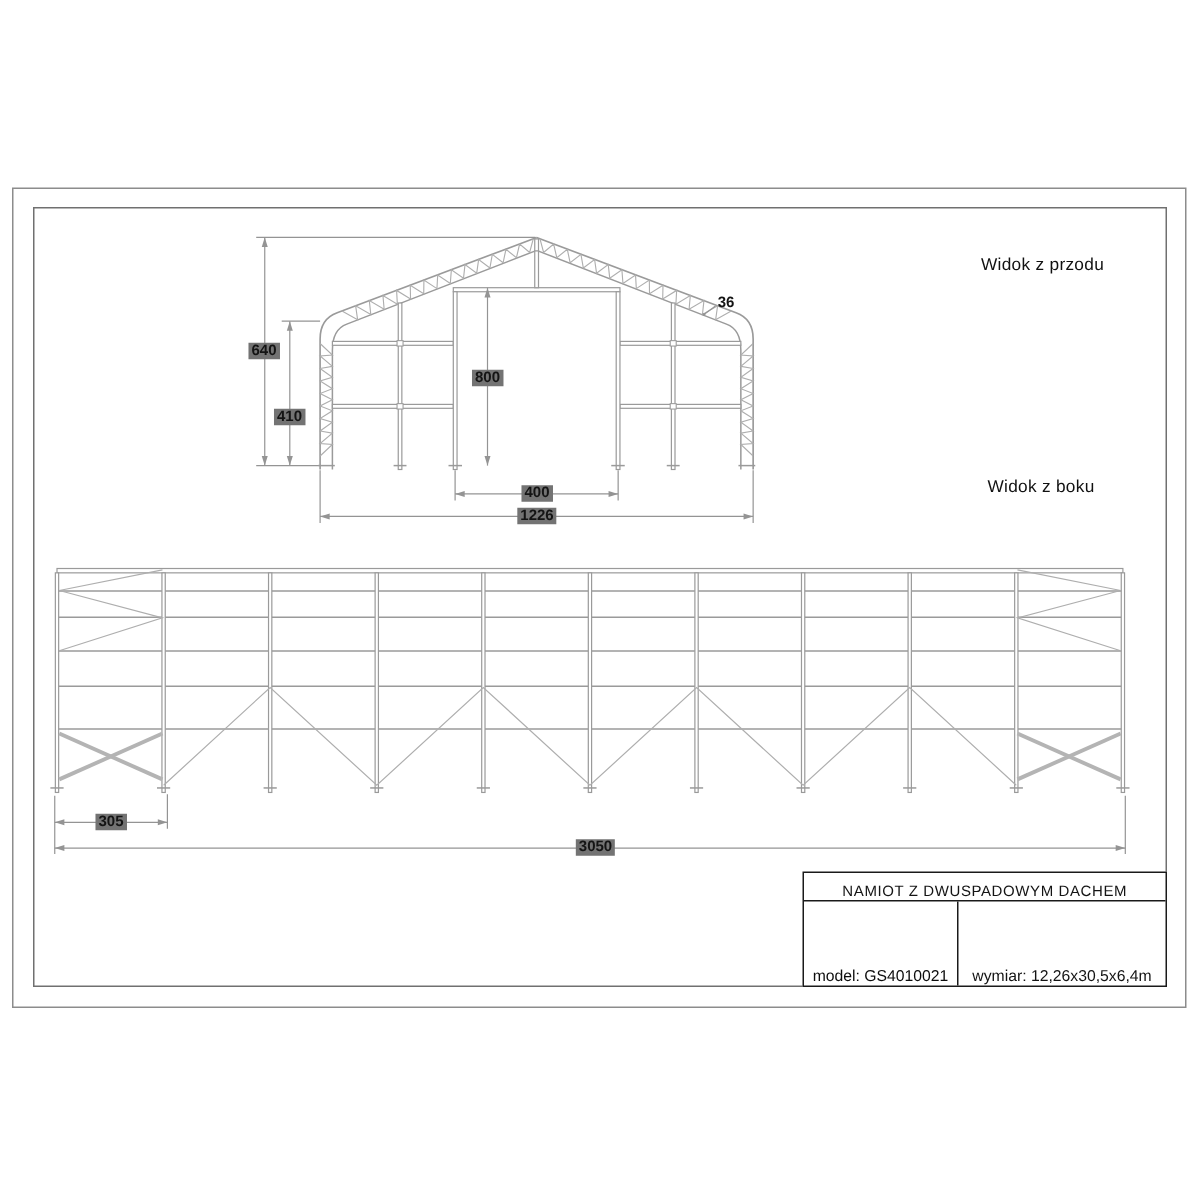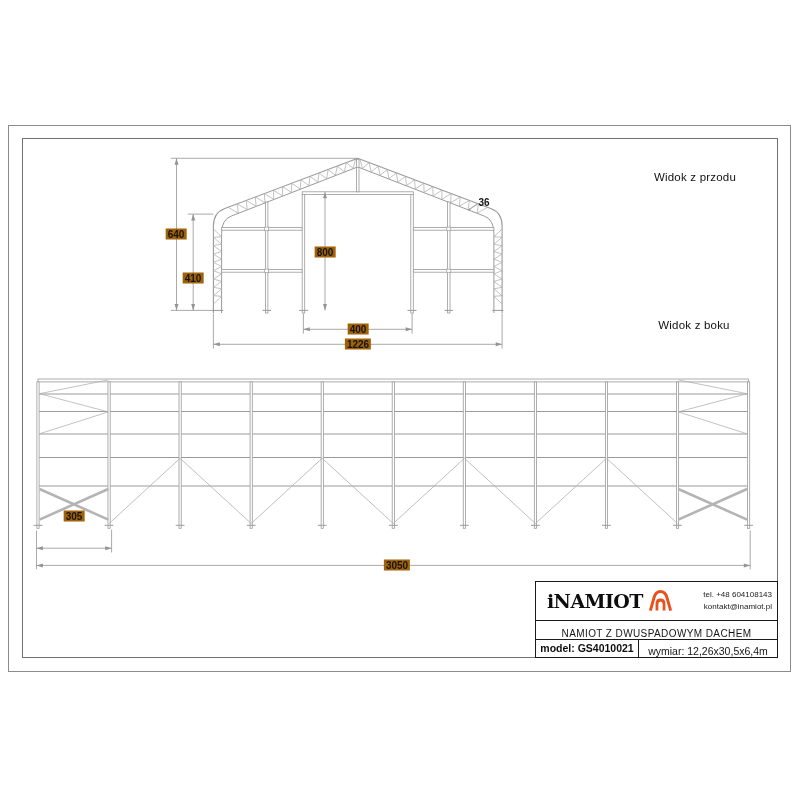--- a/index.html
+++ b/index.html
@@ -3,43 +3,43 @@
 <meta charset="utf-8">
 <style>
   html,body{margin:0;padding:0;background:#fff;}
   .page{position:relative;width:800px;height:800px;background:#fff;overflow:hidden;
         font-family:"Liberation Sans",sans-serif;color:#111;}
   .frame{position:absolute;box-sizing:border-box;background:transparent;}
   .frame.outer{left:8px;top:125px;width:783px;height:547px;border:1.4px solid #8c8c8c;}
   .frame.inner{left:22px;top:138px;width:756px;height:520px;border:1.7px solid #707070;}
   svg.draw{position:absolute;left:0;top:0;}
   .dim{position:absolute;transform:translate(-50%,-50%);font-size:10px;font-weight:bold;
-       background:#a16207;padding:0 2px;line-height:1.1;white-space:nowrap;color:#141414;}
+       background:#737373;padding:0 2px;line-height:1.1;white-space:nowrap;color:#141414;}
   .dim.nobg{background:transparent;}
   .vlabel{position:absolute;transform:translate(-50%,-50%);font-size:11.5px;color:#111;
           white-space:nowrap;letter-spacing:.2px;}
   
   .tblock{position:absolute;left:535px;top:581px;width:243px;height:77px;box-sizing:border-box;
           border:1.6px solid #1a1a1a;background:#fff;display:flex;flex-direction:column;}
   .tb-row1{box-sizing:border-box;height:39px;border-bottom:1.6px solid #1a1a1a;
            display:flex;align-items:center;}
   .tb-brand{display:flex;align-items:center;padding-left:11px;}
   .brand-text{font-family:"DejaVu Serif","Liberation Serif",serif;font-weight:bold;
               font-size:19px;letter-spacing:-0.6px;color:#0d0d0d;line-height:1;}
   .logo-icon{width:27px;height:26px;margin-left:4px;margin-top:-2px;}
   .icon-stroke{stroke:var(--accent,#e8511c);fill:none;}
   .tb-contact{margin-left:auto;padding-right:5px;text-align:right;font-size:8px;
               line-height:1.5;color:#222;}
   .tb-row2{box-sizing:border-box;height:18.5px;border-bottom:1.6px solid #1a1a1a;
            display:flex;align-items:flex-end;justify-content:center;font-size:10px;
            letter-spacing:.4px;color:#141414;}
   .tb-row3{flex:1;display:flex;}
   .tb-model{box-sizing:border-box;width:103px;border-right:1.6px solid #1a1a1a;
-            display:flex;align-items:center;justify-content:center;font-size:10.5px;
-            font-weight:bold;color:#0d0d0d;}
+            display:flex;align-items:flex-end;justify-content:center;font-size:10.5px;
+            font-weight:normal;color:#0d0d0d;}
   .tb-dim{flex:1;display:flex;align-items:flex-end;justify-content:center;font-size:10.5px;color:#141414;}
 </style>
 </head>
 <body>
 
 <div class="page">
 
   <div class="frame outer"></div>
   <div class="frame inner"></div>
 
@@ -158,37 +158,24 @@
   <span class="vlabel" style="left:695px;top:177px">Widok z przodu</span>
   <span class="vlabel" style="left:694px;top:325px">Widok z boku</span>
 
   <span class="dim" style="left:176px;top:234px">640</span>
   <span class="dim" style="left:193px;top:278px">410</span>
   <span class="dim" style="left:325px;top:252px">800</span>
   <span class="dim" style="left:358px;top:329px">400</span>
   <span class="dim" style="left:358px;top:344px">1226</span>
   <span class="dim nobg" style="left:484px;top:202px">36</span>
 
-  <span class="dim" style="left:74px;top:516px">305</span>
+  <span class="dim" style="left:74px;top:548px">305</span>
   <span class="dim" style="left:397px;top:565px">3050</span>
 
   <div class="tblock">
-    <div class="tb-row1">
-      <div class="tb-brand">
-        <span class="brand-text">iNAMIOT</span>
-        <svg class="logo-icon" viewBox="0 0 31 30">
-          <path class="icon-stroke" stroke-width="3.4" d="M3.8 27.2 L8.1 12 Q10.1 5.3 15.5 5.3 Q20.9 5.3 22.9 12 L27.2 27.2"></path>
-          <path class="icon-stroke" stroke-width="3.2" d="M11.4 27.2 L11.4 19.6 Q11.4 15 15.5 15 Q19.6 15 19.6 19.6 L19.6 27.2"></path>
-        </svg>
-      </div>
-      <div class="tb-contact">
-        <div>tel. +48 604108143</div>
-        <div>kontakt@inamiot.pl</div>
-      </div>
-    </div>
     <div class="tb-row2">
       <span>NAMIOT Z DWUSPADOWYM DACHEM</span>
     </div>
     <div class="tb-row3">
       <div class="tb-model">
         <span>model: GS4010021</span>
       </div>
       <div class="tb-dim">
         <span>wymiar: 12,26x30,5x6,4m</span>
       </div>

